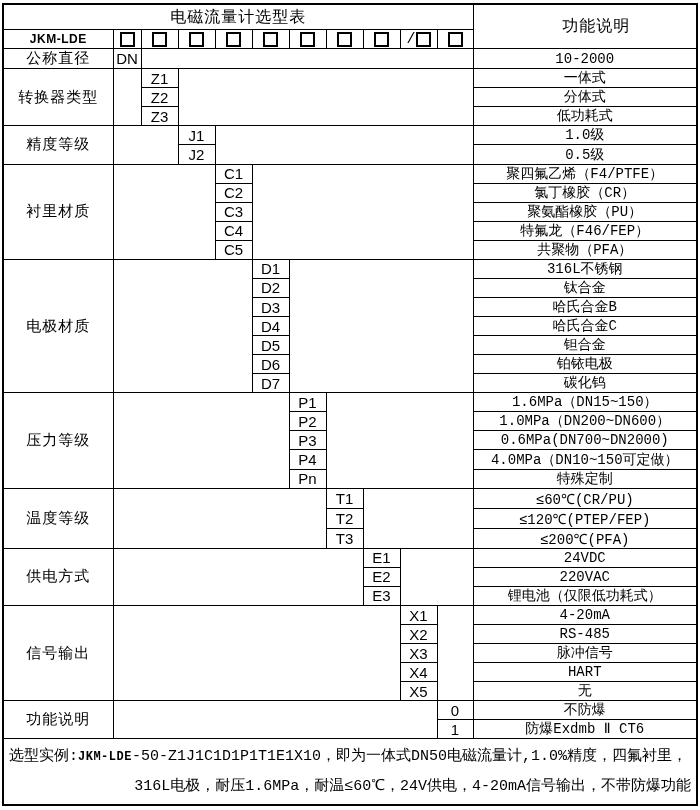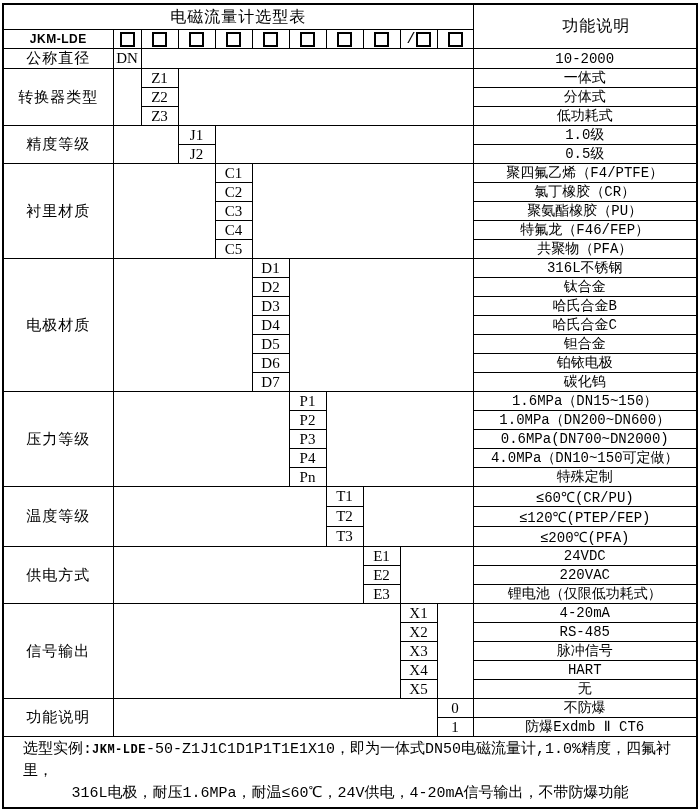--- a/index.html
+++ b/index.html
@@ -6,27 +6,27 @@
   body{width:700px;height:810px;font-family:"Liberation Sans","DejaVu Sans",sans-serif;color:#000;}
   .page{padding:3px 2px 2px 2px;}
   table.sel{border-collapse:collapse;table-layout:fixed;width:696px;height:803px;border:2px solid #000;}
   td{border:1px solid #000;padding:0;text-align:center;vertical-align:middle;overflow:hidden;white-space:nowrap;font-size:14px;}
   .r-title td{font-size:16px;letter-spacing:1px;height:24px;}
   .r-jkm{height:19px;}
   tr{height:19px;}
   .fnhead{font-size:15px;letter-spacing:2px;padding-left:23px;}
   .jkm{font-weight:bold;font-size:12px;letter-spacing:0.5px;}
   .lbl{font-size:15px;letter-spacing:1px;font-family:Liberation Mono, monospace;}
-  .code{font-family:Liberation Serif, serif;font-size:15px;}
+  .code{font-family:Liberation Sans, sans-serif;font-size:15px;}
   .desc{font-family:"Liberation Mono","DejaVu Sans Mono",monospace;font-size:14px;margin-top:20px;}
   .box{display:inline-block;width:11px;height:11px;border:2px solid #000;vertical-align:middle;background:#fff;}
   .slash{font-family:"Liberation Mono",monospace;font-size:15px;vertical-align:middle;}
   .r-ex{height:52px;}
-  .r-ex td{white-space:normal;text-align:left;padding:2px 19px;font-family:"Liberation Mono","DejaVu Sans Mono",monospace;font-size:15px;line-height:22px;}
-  .r-ex .l2{text-align:center;}
+  .r-ex td{white-space:normal;text-align:left;padding:2px 5px;font-family:"Liberation Mono","DejaVu Sans Mono",monospace;font-size:15px;line-height:30px;}
+  .r-ex .l2{text-align:right;}
 </style>
 </head>
 <body>
 
 <div class="page">
 <table class="sel">
   <colgroup>
     <col style="width:110px">
         <col style="width:28px">
     <col style="width:37px">

